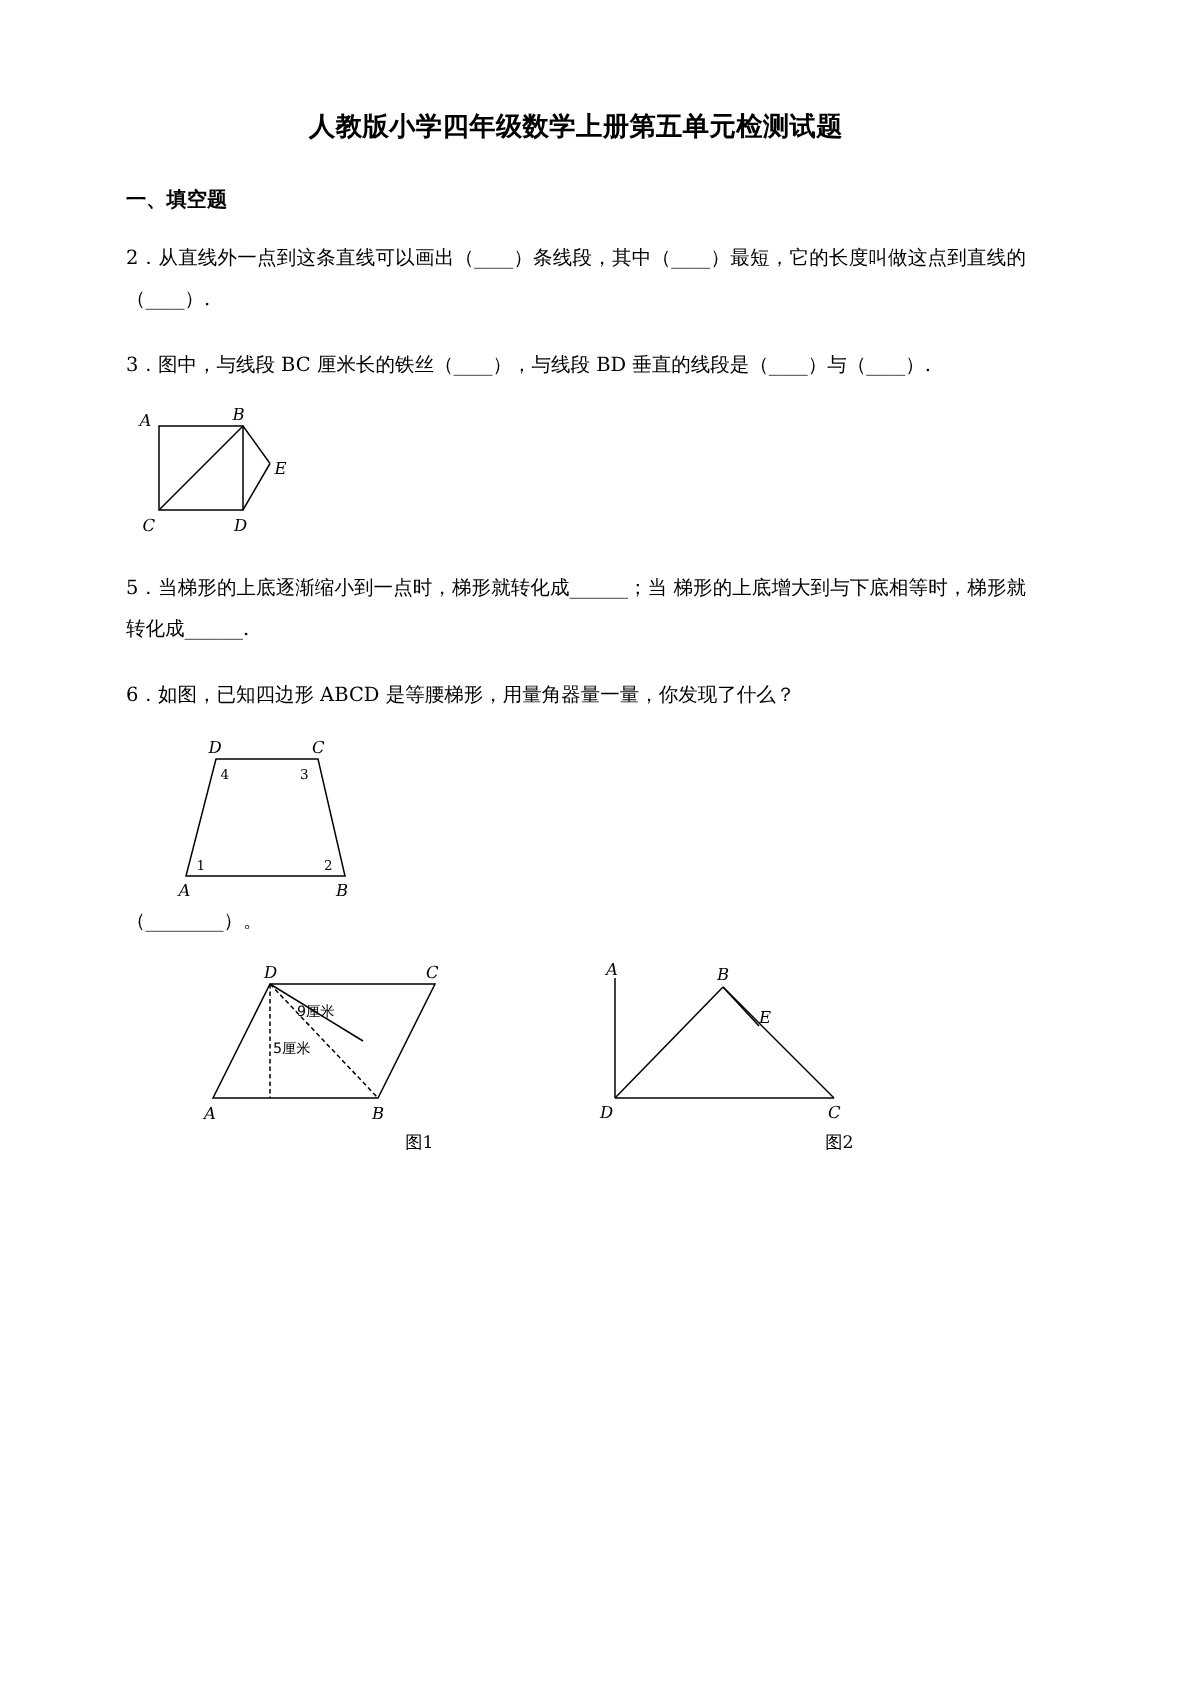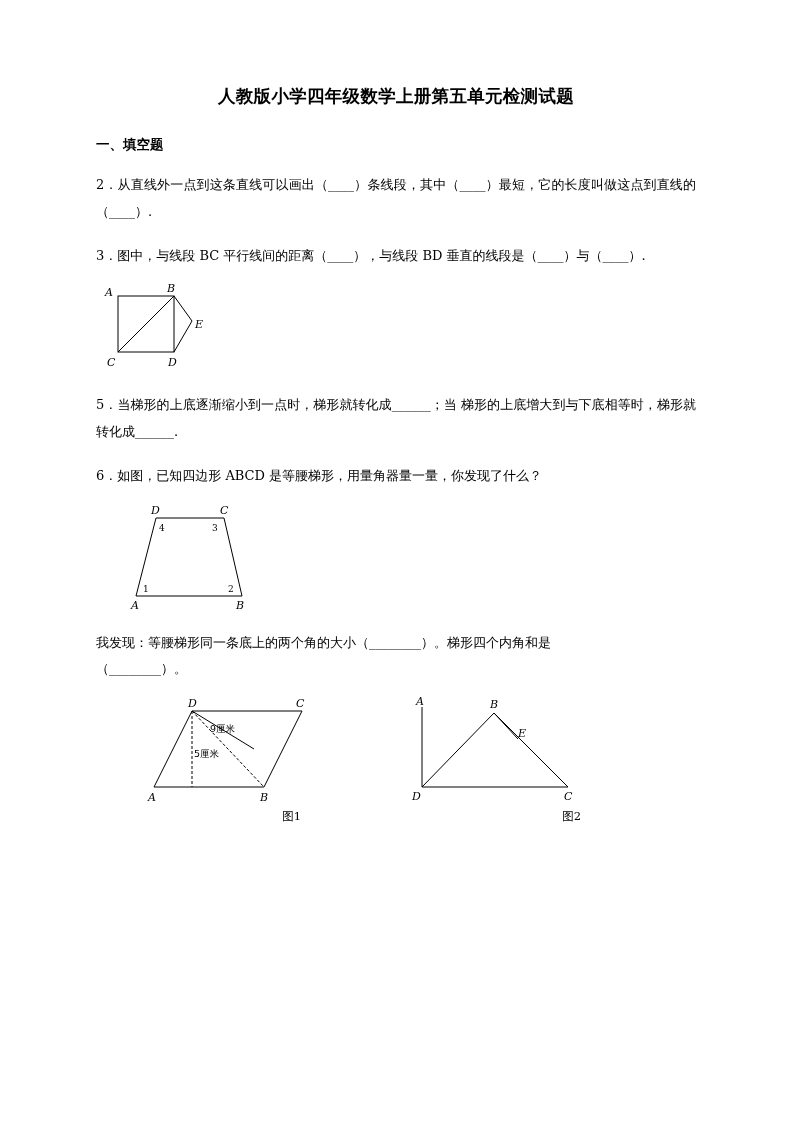--- a/index.html
+++ b/index.html
@@ -16,24 +16,23 @@
     overflow: hidden;
   }
   .page {
     position: relative;
     width: 793px;
     height: 1122px;
     padding: 0;
   }
   .content {
     position: absolute;
-    left: 96px;
+    left: 84px;
     top: 0;
     width: 600px;
-    margin-top: 12px;
   }
   .doc-title {
     text-align: center;
     font-size: 17.5px;
     font-weight: bold;
     margin-top: 72px;
     letter-spacing: 0.3px;
     font-family: "DejaVu Sans", "Liberation Sans", sans-serif;
   }
   .section-head {
@@ -91,21 +90,21 @@
     <div class="doc-title">人教版小学四年级数学上册第五单元检测试题</div>
 
     <div class="section-head">一、填空题</div>
 
 
     <div class="q">
       <span>2．</span><span>从直线外一点到这条直线可以画出（____）条线段，其中（____）最短，它的长度叫做这点到直线的（____）.</span>
     </div>
 
     <div class="q">
-      <span>3．</span><span>图中，与线段 BC 平行线间的距离（____），与线段 BD 垂直的线段是（____）与（____）.</span>
+      <span>3．</span><span>图中，与线段 BC 厘米长的铁丝（____），与线段 BD 垂直的线段是（____）与（____）.</span>
     </div>
 
     <div class="fig-wrap">
       <svg width="130" height="90" viewBox="0 0 130 90">
 
         <rect x="22" y="16" width="56" height="56" fill="none" stroke="#000" stroke-width="1"></rect>
         <line x1="22" y1="72" x2="78" y2="16" stroke="#000" stroke-width="1"></line>
         <line x1="78" y1="16" x2="96" y2="41" stroke="#000" stroke-width="1"></line>
         <line x1="96" y1="41" x2="78" y2="72" stroke="#000" stroke-width="1"></line>
         <text x="9" y="16">A</text>
@@ -134,21 +133,20 @@
         <text x="7" y="109">A</text>
         <text x="112" y="109">B</text>
         <text class="num" x="35" y="31">4</text>
         <text class="num" x="88" y="31">3</text>
         <text class="num" x="19" y="92">1</text>
         <text class="num" x="104" y="92">2</text>
       </svg>
     </div>
 
 
-    <div class="sub">我发现：等腰梯形同一条底上的两个角的大小（________）。梯形四个内角和是</div>
     <div class="sub" style="margin-top:0;">（________）。</div>
 
 
     <div class="figrow">
       <div style="width:300px;">
         <svg width="230" height="110" viewBox="0 0 230 110" style="margin-left:40px;">
 
           <polygon points="18,92 128,92 166,16 56,16" fill="none" stroke="#000" stroke-width="1"></polygon>
 
           <line x1="56" y1="16" x2="56" y2="92" stroke="#000" stroke-width="1" stroke-dasharray="3,2"></line>

